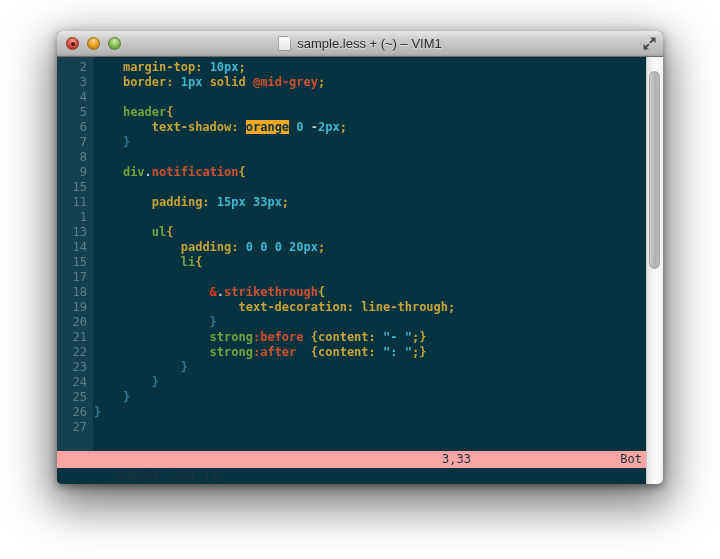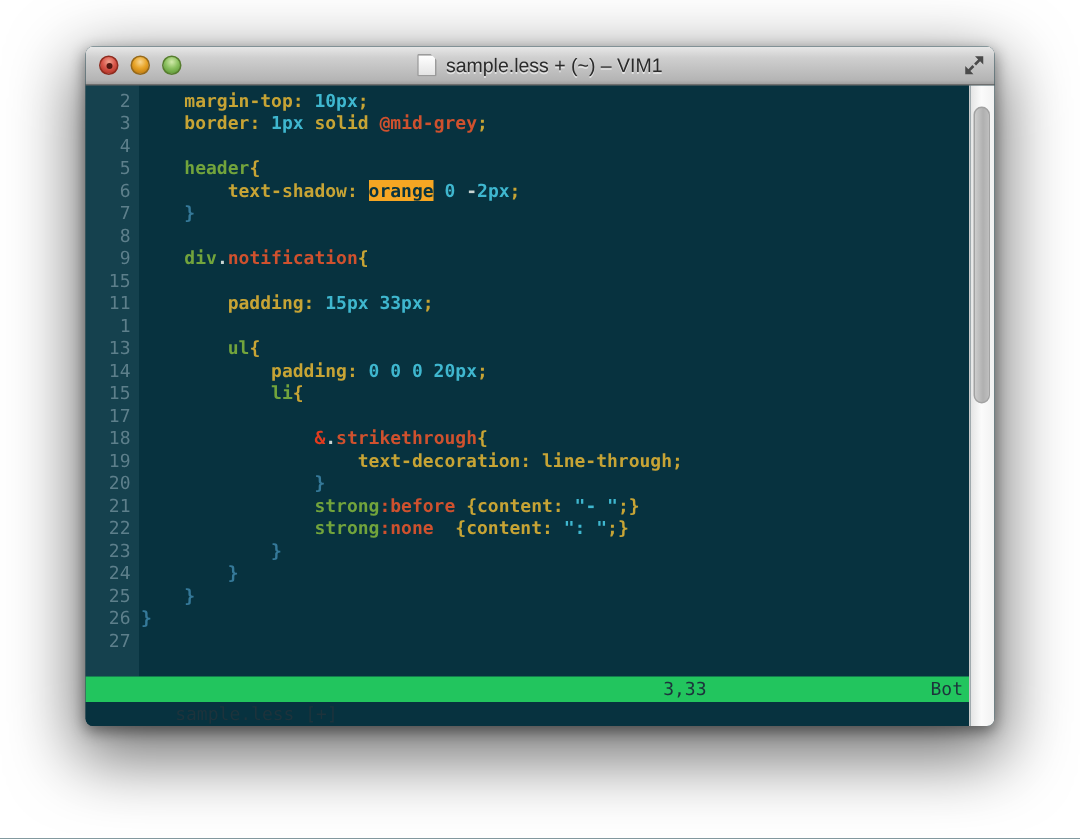--- a/index.html
+++ b/index.html
@@ -41,21 +41,21 @@
   .lc{padding-left:1px;text-align:center;}
   .tk-y{color:#c7a435}
   .tk-c{color:#3fb7cf}
   .tk-g{color:#72a43c}
   .tk-o{color:#cf512e}
   .tk-r{color:#e23b1e}
   .tk-b{color:#357999}
   .tk-w{color:#c9d4d2}
   .tk-hl{background:#f5a623;color:#083440}
 
-  .statusbar{height:17px;background:#22c55e;color:#1d333c;position:relative;flex:none;
+  .statusbar{height:17px;background:#fca5a5;color:#1d333c;position:relative;flex:none;
              font-family:"DejaVu Sans Mono",monospace;font-size:12px;line-height:17px;
              padding-left:2px;white-space:pre;}
   .ruler{position:absolute;right:175px;top:0;}
   .botpos{position:absolute;right:4px;top:0;}
 
   .cmdline{height:17px;background:#07323f;color:#1f82aa;flex:none;
            font-family:"DejaVu Sans Mono",monospace;font-size:12px;line-height:17px;
            font-weight:700;padding-left:2px;white-space:pre;}
 
   
@@ -106,21 +106,21 @@
             <div class="line"><span class="ln">11</span><span class="lc"><span>        </span><span class="tk-y">padding:</span><span> </span><span class="tk-c">15px 33px</span><span class="tk-y">;</span></span></div>
             <div class="line"><span class="ln">1</span><span class="lc"></span></div>
             <div class="line"><span class="ln">13</span><span class="lc"><span>        </span><span class="tk-g">ul</span><span class="tk-y">{</span></span></div>
             <div class="line"><span class="ln">14</span><span class="lc"><span>            </span><span class="tk-y">padding:</span><span> </span><span class="tk-c">0 0 0 20px</span><span class="tk-y">;</span></span></div>
             <div class="line"><span class="ln">15</span><span class="lc"><span>            </span><span class="tk-g">li</span><span class="tk-y">{</span></span></div>
             <div class="line"><span class="ln">17</span><span class="lc"></span></div>
             <div class="line"><span class="ln">18</span><span class="lc"><span>                </span><span class="tk-r">&amp;</span><span class="tk-w">.</span><span class="tk-o">strikethrough</span><span class="tk-y">{</span></span></div>
             <div class="line"><span class="ln">19</span><span class="lc"><span>                    </span><span class="tk-y">text-decoration:</span><span> </span><span class="tk-y">line-through</span><span class="tk-y">;</span></span></div>
             <div class="line"><span class="ln">20</span><span class="lc"><span>                </span><span class="tk-b">}</span></span></div>
             <div class="line"><span class="ln">21</span><span class="lc"><span>                </span><span class="tk-g">strong</span><span class="tk-o">:before</span><span> </span><span class="tk-y">{</span><span class="tk-y">content:</span><span> </span><span class="tk-c">"- "</span><span class="tk-y">;</span><span class="tk-y">}</span></span></div>
-            <div class="line"><span class="ln">22</span><span class="lc"><span>                </span><span class="tk-g">strong</span><span class="tk-o">:none</span><span>  </span><span class="tk-y">{</span><span class="tk-y">content:</span><span> </span><span class="tk-c">": "</span><span class="tk-y">;</span><span class="tk-y">}</span></span></div>
+            <div class="line"><span class="ln">22</span><span class="lc"><span>                </span><span class="tk-g">strong</span><span class="tk-o">:after</span><span>  </span><span class="tk-y">{</span><span class="tk-y">content:</span><span> </span><span class="tk-c">": "</span><span class="tk-y">;</span><span class="tk-y">}</span></span></div>
             <div class="line"><span class="ln">23</span><span class="lc"><span>            </span><span class="tk-b">}</span></span></div>
             <div class="line"><span class="ln">24</span><span class="lc"><span>        </span><span class="tk-b">}</span></span></div>
             <div class="line"><span class="ln">25</span><span class="lc"><span>    </span><span class="tk-b">}</span></span></div>
             <div class="line"><span class="ln">26</span><span class="lc"><span class="tk-b">}</span></span></div>
             <div class="line"><span class="ln">27</span><span class="lc"></span></div>
           </div>
       </div>
 
       <div class="statusbar">
         <span>sample.less [+]</span>

